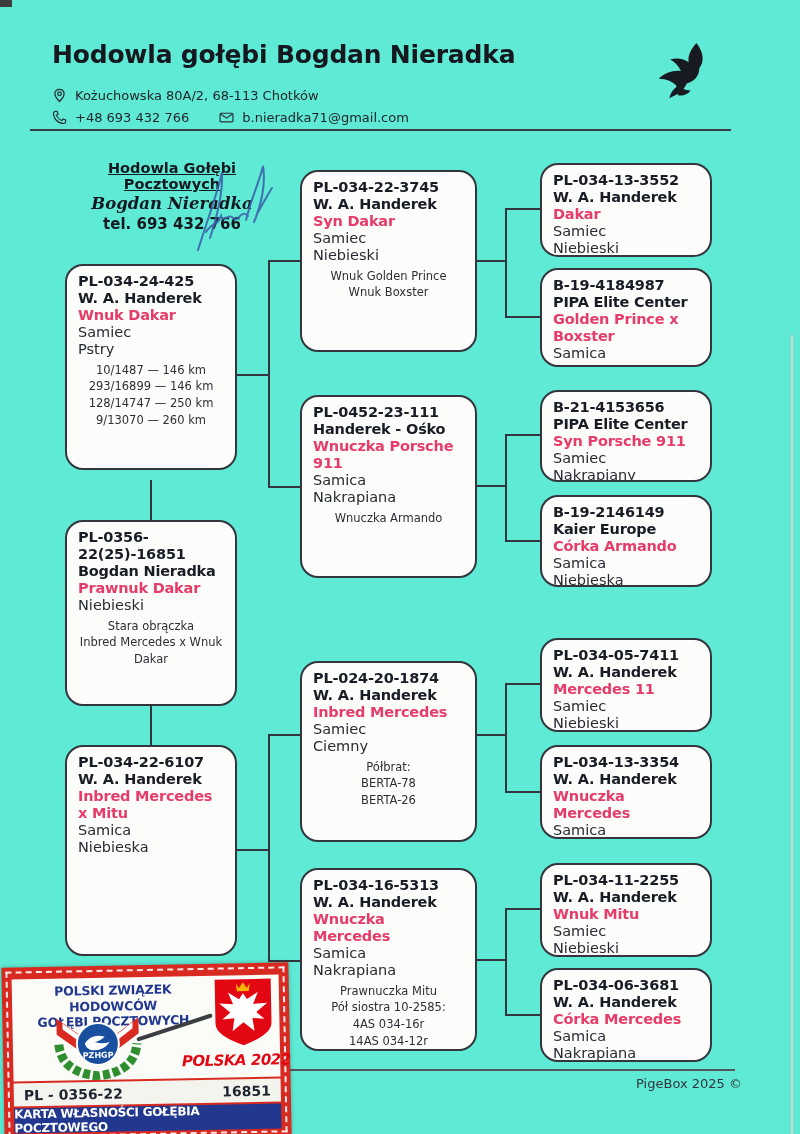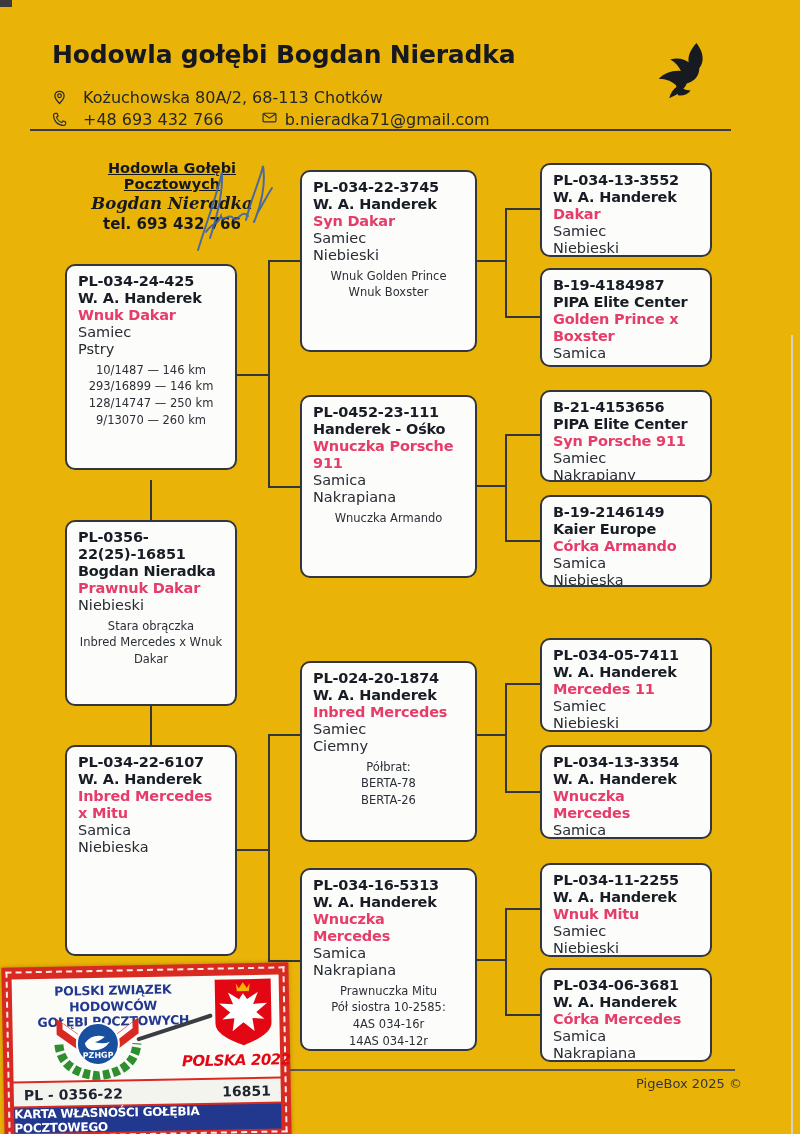--- a/index.html
+++ b/index.html
@@ -1,37 +1,37 @@
 <!DOCTYPE html>
 <html><head>
 <meta charset="utf-8">
 <style>
   html,body{margin:0;padding:0;}
   body{width:800px;height:1134px;background:#efefec;font-family:"DejaVu Sans","Liberation Sans",sans-serif;}
-  .page{position:relative;width:800px;height:1134px;background:#eab308;overflow:hidden;color:#272b33;}
+  .page{position:relative;width:800px;height:1134px;background:#5eead4;overflow:hidden;color:#272b33;}
 
   
   .title{position:absolute;left:52px;top:40px;font-size:25px;font-weight:bold;color:#15181f;letter-spacing:-0.2px;}
-  .contact-row{position:absolute;left:52px;display:flex;align-items:center;gap:16px;font-size:16px;color:#23262d;}
+  .contact-row{position:absolute;left:52px;display:flex;align-items:center;gap:8px;font-size:13px;color:#23262d;}
   .contact-row .ic{display:inline-flex;width:15px;height:15px;}
   .row1{top:88px;}
   .row2{top:110px;}
   .mail-group{display:flex;align-items:flex-start;gap:8px;margin-left:22px;}
   .hr1{position:absolute;left:30px;top:129px;width:701px;height:2px;background:#3a3c41;}
   .dove{position:absolute;left:648px;top:38px;width:62px;height:66px;}
 
   
   .stamp{position:absolute;left:58px;top:160px;width:228px;text-align:center;z-index:1;}
   .stamp-l1{font-size:14.5px;font-weight:bold;color:#15181f;text-decoration:underline;}
   .stamp-l2{font-family:"DejaVu Serif","Liberation Serif",serif;font-style:italic;font-weight:bold;font-size:16.5px;color:#15181f;margin-top:2px;}
   .stamp-l3{font-size:15px;font-weight:bold;color:#15181f;margin-top:2px;}
   .signature{position:absolute;left:188px;top:158px;width:92px;height:98px;z-index:2;}
 
   
-  .pbox{position:absolute;background:#fcfcfa;border:2px solid #33363d;border-radius:10px;padding:7px 11px;font-size:14.5px;line-height:1.17;color:#272b33;overflow:hidden;box-sizing:border-box;}
+  .pbox{position:absolute;background:#fcfcfa;border:2px solid #33363d;border-radius:18px;padding:7px 11px;font-size:14.5px;line-height:1.17;color:#272b33;overflow:hidden;box-sizing:border-box;}
   .ring,.breeder{font-weight:bold;color:#181c25;letter-spacing:-0.2px;}
   .accent{font-weight:bold;color:#e63c69;letter-spacing:-0.2px;}
   .notes{margin-top:4px;font-size:11.5px;line-height:1.45;color:#2b2f36;text-align:center;}
   .conn{position:absolute;background:#33363d;}
 
   
   .hr2{position:absolute;left:32px;top:1069px;width:703px;height:2px;background:#55565a;}
   .credit{position:absolute;right:58px;top:1076px;font-size:13px;color:#33363d;}
 
   

